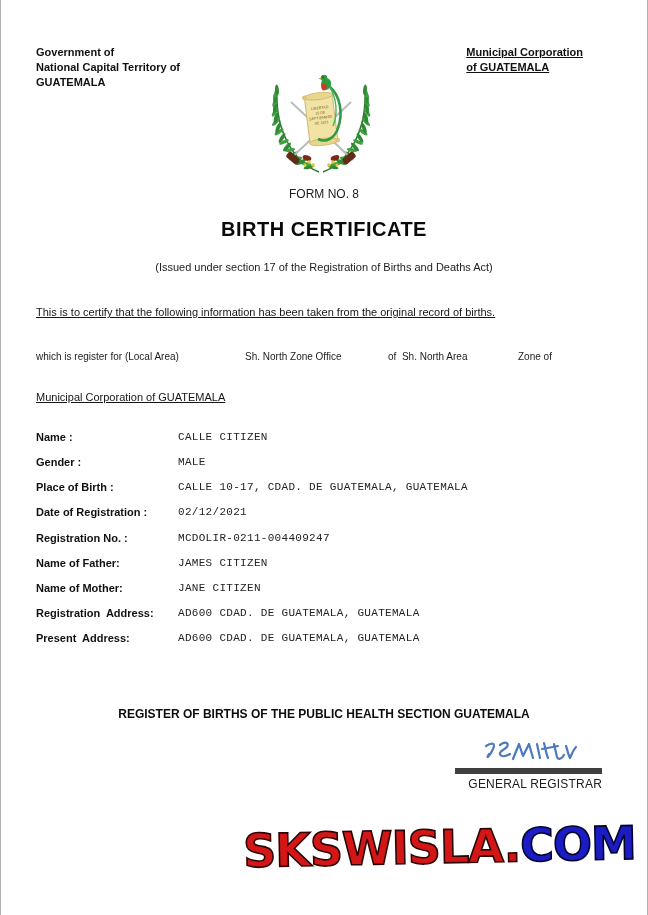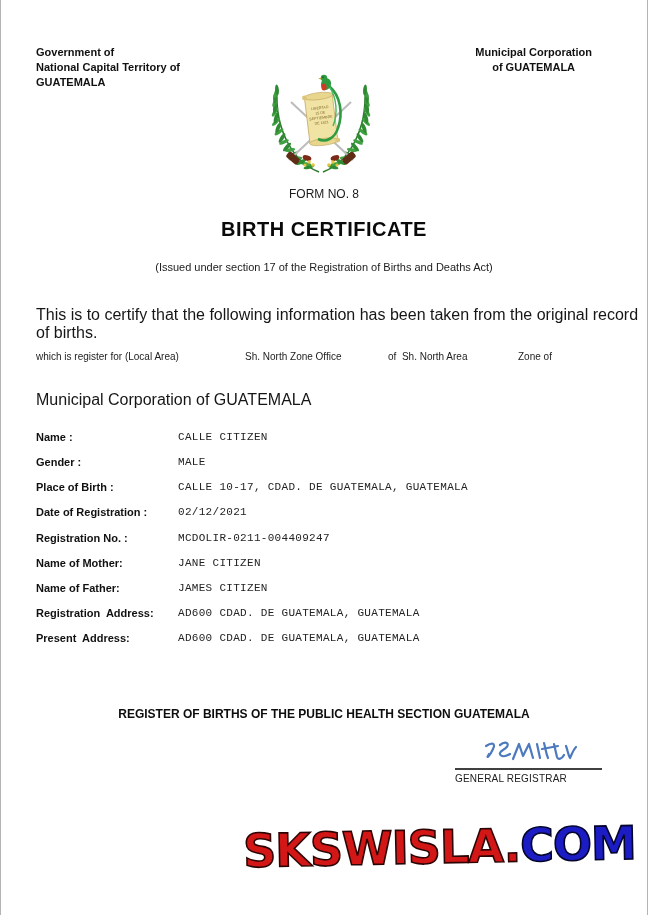--- a/index.html
+++ b/index.html
@@ -5,49 +5,49 @@
   * { margin:0; padding:0; box-sizing:border-box; }
   html,body { width:648px; height:915px; background:#ffffff; overflow:hidden; }
   body { position:relative; font-family:"Liberation Sans", sans-serif; color:#1c1c1c; }
 
   .edge { position:absolute; top:0; bottom:0; width:1px; background:#b4b4b4; }
   .edge.left { left:0; }
   .edge.right { right:0; }
 
   .hdr { position:absolute; top:45px; font-size:11px; font-weight:bold; line-height:15px; color:#111; }
   .hdr.left { left:36px; }
-  .hdr.right { right:56px; text-align:center; }
+  .hdr.right { right:65px; text-align:left;text-decoration:underline; }
 
   .emblem { position:absolute; left:263px; top:70px; width:116px; height:108px; }
 
   .center-line { position:absolute; left:0; width:648px; text-align:center; }
   .form-no   { top:187px; font-size:12px; }
   .doc-title { top:218px; font-size:20px; font-weight:bold; letter-spacing:0.5px; color:#0a0a0a; }
   .subtitle  { top:261px; font-size:11px; }
 
-  .body-line { position:absolute; font-size:16px; color:#161616; }
+  .body-line { position:absolute; font-size:11px; color:#161616;text-decoration:underline; }
   .certify   { left:36px; top:306px; }
   .municipal { left:36px; top:391px; }
 
   .register-line { position:absolute; top:351px; left:0; width:648px; height:16px; }
   .register-line span { position:absolute; font-size:10px; white-space:pre; }
   .rl-p1 { left:36px; }
   .rl-p2 { left:245px; }
   .rl-p3 { left:388px; }
   .rl-p4 { left:518px; }
 
   .fields { position:absolute; left:0; top:431px; width:648px; }
   .row { position:relative; height:25.15px; }
   .row .label { position:absolute; left:36px; top:0; font-size:11px; font-weight:bold; white-space:pre; color:#111; }
   .row .value { position:absolute; left:178px; top:0; font-family:"Liberation Mono", monospace; font-size:11px; letter-spacing:0.3px; white-space:pre; color:#232323; }
 
   .register-heading { top:707px; font-size:12px; font-weight:bold; color:#0d0d0d; }
 
   .signature-svg { position:absolute; left:480px; top:738px; width:98px; height:28px; }
-  .registrar-block { position:absolute; left:455px; top:768px; width:147px; border-top:2px solid #404040; text-align:left; padding-top:3px; font-size:10px; letter-spacing:0.2px; color:#202020; }
+  .registrar-block { position:absolute; left:455px; top:768px; width:147px; border-top:6px solid #404040; text-align:right; padding-top:3px; font-size:12px; letter-spacing:0.2px; color:#202020; }
 
   .watermark { position:absolute; left:243px; top:820px; font-family:"DejaVu Sans", sans-serif; font-size:46px; font-weight:bold; letter-spacing:-1px; transform:rotate(-1.2deg); white-space:nowrap; }
   .wm-red  { color:#d31717; -webkit-text-stroke:1.6px #2c0404; }
   .wm-blue { color:#1c1cc4; -webkit-text-stroke:1.6px #04042c; }
 </style>
 </head>
 <body>
 
 <div class="edge left"></div>
 <div class="edge right"></div>
@@ -189,26 +189,26 @@
   </div>
   <div class="row">
     <span class="label">Date of Registration :</span>
     <span class="value">02/12/2021</span>
   </div>
   <div class="row">
     <span class="label">Registration No. :</span>
     <span class="value">MCDOLIR-0211-004409247</span>
   </div>
   <div class="row">
+    <span class="label">Name of Father:</span>
+    <span class="value">JAMES CITIZEN</span>
+  </div>
+  <div class="row">
     <span class="label">Name of Mother:</span>
     <span class="value">JANE CITIZEN</span>
-  </div>
-  <div class="row">
-    <span class="label">Name of Father:</span>
-    <span class="value">JAMES CITIZEN</span>
   </div>
   <div class="row">
     <span class="label">Registration  Address:</span>
     <span class="value">AD600 CDAD. DE GUATEMALA, GUATEMALA</span>
   </div>
   <div class="row">
     <span class="label">Present  Address:</span>
     <span class="value">AD600 CDAD. DE GUATEMALA, GUATEMALA</span>
   </div>
 </div>

